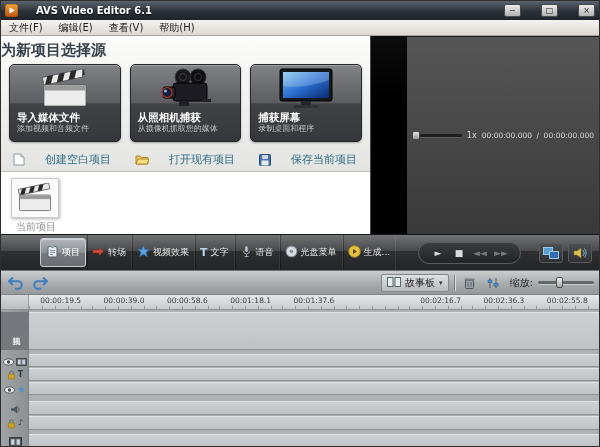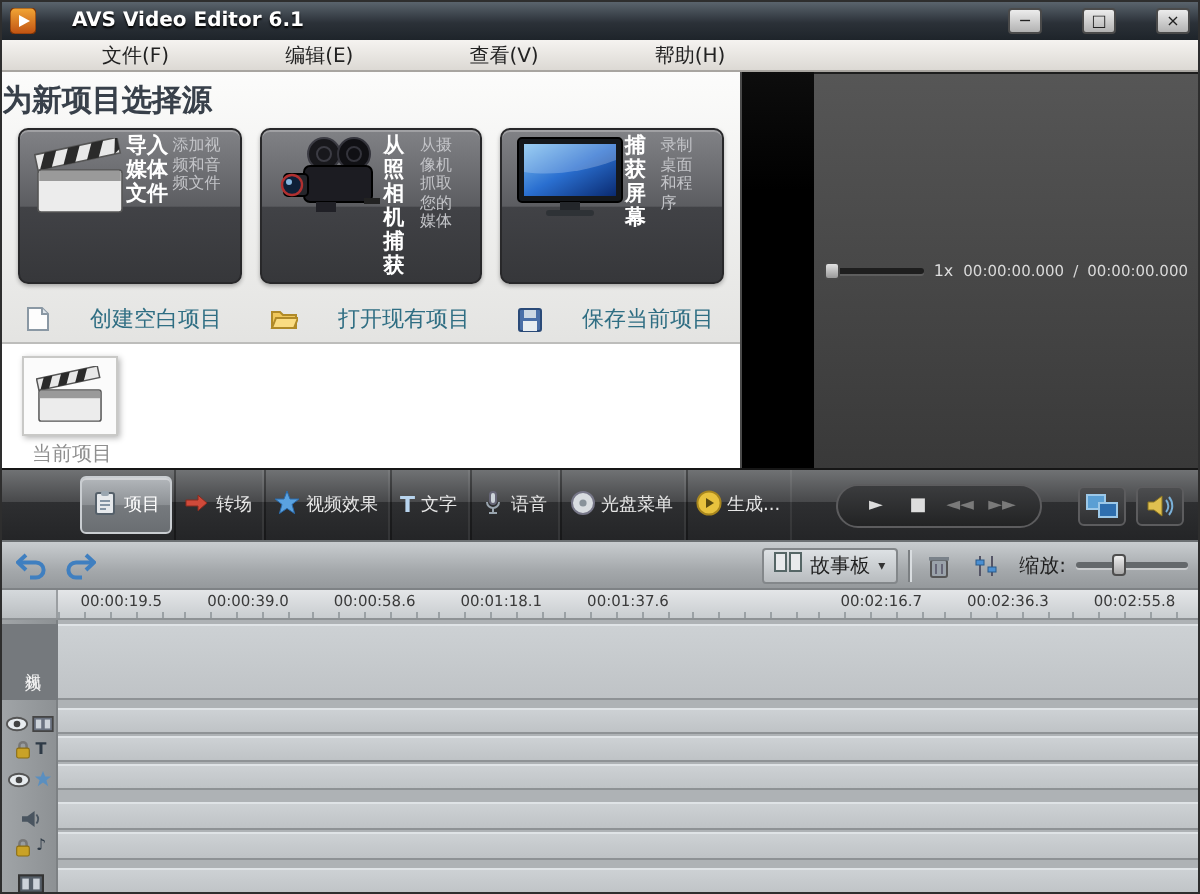--- a/index.html
+++ b/index.html
@@ -7,28 +7,28 @@
   .window { width:600px; height:447px; border:1px solid #2e2e2e; display:flex; flex-direction:column; overflow:hidden; background:#b0b4b7; }
 
   
   .titlebar { flex:0 0 19px; background:linear-gradient(180deg,#5a646d,#2b3138 55%,#1e242a); display:flex; align-items:center; padding:0 4px; gap:18px; }
   .appicon { width:13px; height:13px; display:flex; }
   .titletext { color:#fff; font-size:10px; font-weight:bold; flex:1; white-space:nowrap; text-shadow:0 1px 1px #000; }
   .winbtn { width:17px; height:13px; background:linear-gradient(#ececec,#b2b2b2); border:1px solid #4a4a4a; border-radius:2px; font-size:8px; line-height:11px; text-align:center; color:#222; margin-left:2px; cursor:default; }
 
   
   .menubar { flex:0 0 16px; background:linear-gradient(#f5f3f0,#dcd9d4); border-bottom:1px solid #a8a5a0; display:flex; align-items:center; font-size:10px; color:#222; }
-  .menuitem { padding:0 8px; height:100%; display:flex; align-items:center;margin-left:42px; }
+  .menuitem { padding:0 8px; height:100%; display:flex; align-items:center; }
 
   
   .main { flex:0 0 190px; display:flex; }
   .welcome { width:370px; background:linear-gradient(180deg,#fcfcfb,#e3e3e1 70%,#d5d5d3); border-right:1px solid #4a4a4a; display:flex; flex-direction:column; }
   .heading { font-size:15px; font-weight:bold; color:#38404a; padding:5px 0 3px; }
   .sources { display:flex; gap:9px; padding:1px 8px 3px; }
-  .source-btn { flex:1; height:78px; background:linear-gradient(180deg,#818286,#5c5d61 50%,#414246 51%,#36373a); border:1px solid #28282a; border-radius:5px; color:#fff; padding:2px 7px 4px; display:flex; flex-direction:row; box-shadow:inset 0 1px 0 rgba(255,255,255,.25), 0 1px 2px rgba(0,0,0,.3); cursor:default; }
+  .source-btn { flex:1; height:78px; background:linear-gradient(180deg,#818286,#5c5d61 50%,#414246 51%,#36373a); border:1px solid #28282a; border-radius:5px; color:#fff; padding:2px 7px 4px; display:flex; flex-direction:column; box-shadow:inset 0 1px 0 rgba(255,255,255,.25), 0 1px 2px rgba(0,0,0,.3); cursor:default; }
   .sicon { height:44px; display:flex; align-items:center; justify-content:center; }
   .slabel { font-size:10.5px; font-weight:bold; line-height:1.15; }
   .ssub { font-size:8px; color:#c3c4c8; line-height:1.2; margin-top:1px; }
   .links { display:flex; gap:24px; padding:7px 12px 4px; align-items:center; }
   .link { display:flex; gap:20px; align-items:center; font-size:11px; color:#2f6e83; white-space:nowrap; cursor:default; }
   .licon { display:flex; }
   .project-strip { flex:1; background:#fff; border-top:1px solid #bdbdbb; padding:6px 10px 0; }
   .thumb { width:48px; height:40px; background:#fbfbfb; border:1px solid #c9c9c7; box-shadow:1px 1px 3px rgba(0,0,0,.3); display:flex; align-items:center; justify-content:center; }
   .plabel { font-size:10px; color:#8f8f8f; margin-top:2px; width:50px; text-align:center; }
 

